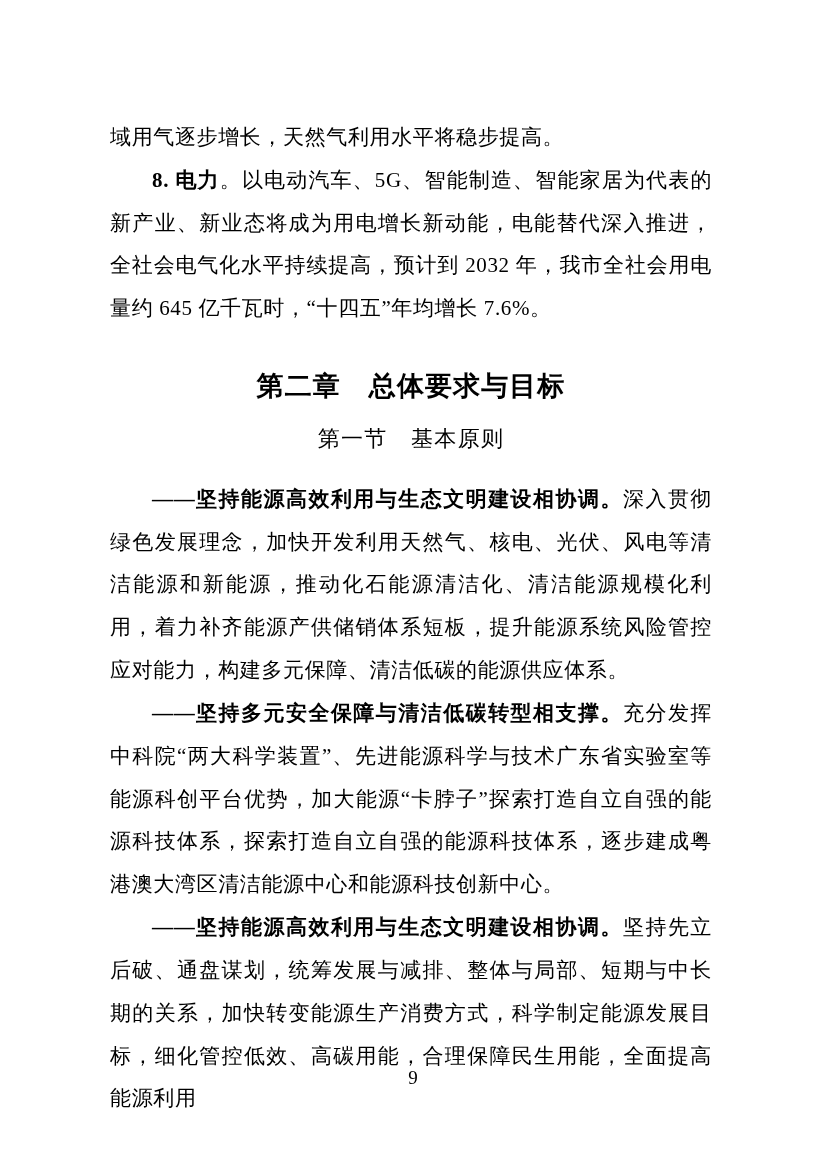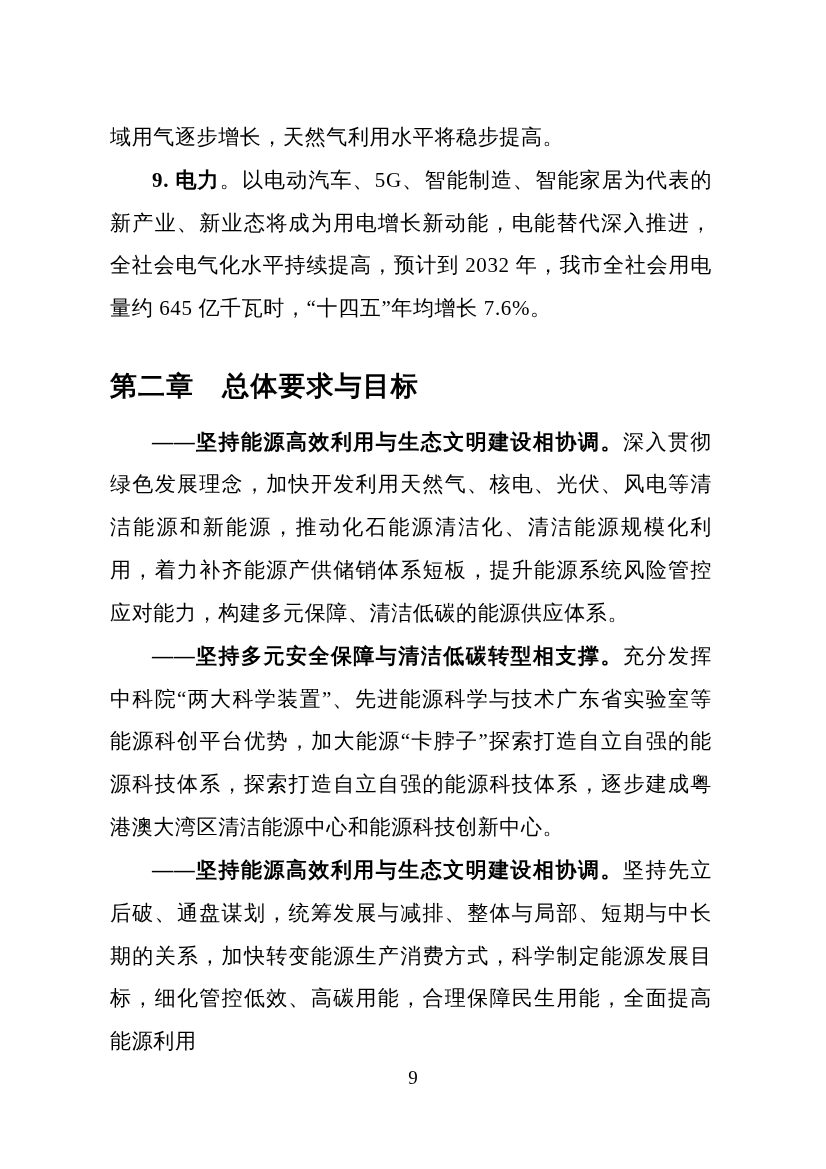--- a/index.html
+++ b/index.html
@@ -26,20 +26,21 @@
     letter-spacing: 0.03em;
   }
   .indent {
     text-indent: 2em;
   }
   .para b {
     font-weight: 700;
   }
   .chapter-title {
     margin: 36px 0 14px 0;
+    text-align: center;
     font-family: "Liberation Sans", "DejaVu Sans", sans-serif;
     font-weight: 700;
     font-size: 27px;
     line-height: 1.5;
     letter-spacing: 0.04em;
   }
   .section-title {
     margin: 0 0 22px 0;
     text-align: center;
     font-family: "Liberation Serif", "DejaVu Serif", serif;
@@ -58,24 +59,25 @@
     font-family: "Liberation Serif", "DejaVu Serif", serif;
   }
 </style>
 </head>
 <body>
 
 <div class="page">
 
   <p class="para">域用气逐步增长，天然气利用水平将稳步提高。</p>
 
-  <p class="para indent"><b>9. 电力</b><span>。以电动汽车、5G、智能制造、智能家居为代表的新产业、新业态将成为用电增长新动能，电能替代深入推进，全社会电气化水平持续提高，预计到 2032 年，我市全社会用电量约 645 亿千瓦时，“十四五”年均增长 7.6%。</span></p>
+  <p class="para indent"><b>8. 电力</b><span>。以电动汽车、5G、智能制造、智能家居为代表的新产业、新业态将成为用电增长新动能，电能替代深入推进，全社会电气化水平持续提高，预计到 2032 年，我市全社会用电量约 645 亿千瓦时，“十四五”年均增长 7.6%。</span></p>
 
   <h1 class="chapter-title">第二章　总体要求与目标</h1>
 
+  <h2 class="section-title">第一节　基本原则</h2>
 
   <p class="para indent"><b>——坚持能源高效利用与生态文明建设相协调。</b><span>深入贯彻绿色发展理念，加快开发利用天然气、核电、光伏、风电等清洁能源和新能源，推动化石能源清洁化、清洁能源规模化利用，着力补齐能源产供储销体系短板，提升能源系统风险管控应对能力，构建多元保障、清洁低碳的能源供应体系。</span></p>
 
   <p class="para indent"><b>——坚持多元安全保障与清洁低碳转型相支撑。</b><span>充分发挥中科院“两大科学装置”、先进能源科学与技术广东省实验室等能源科创平台优势，加大能源“卡脖子”探索打造自立自强的能源科技体系，探索打造自立自强的能源科技体系，逐步建成粤港澳大湾区清洁能源中心和能源科技创新中心。</span></p>
 
   <p class="para indent"><b>——坚持能源高效利用与生态文明建设相协调。</b><span>坚持先立后破、通盘谋划，统筹发展与减排、整体与局部、短期与中长期的关系，加快转变能源生产消费方式，科学制定能源发展目标，细化管控低效、高碳用能，合理保障民生用能，全面提高能源利用</span></p>
 
   <div class="page-number">9</div>
 
 </div>

